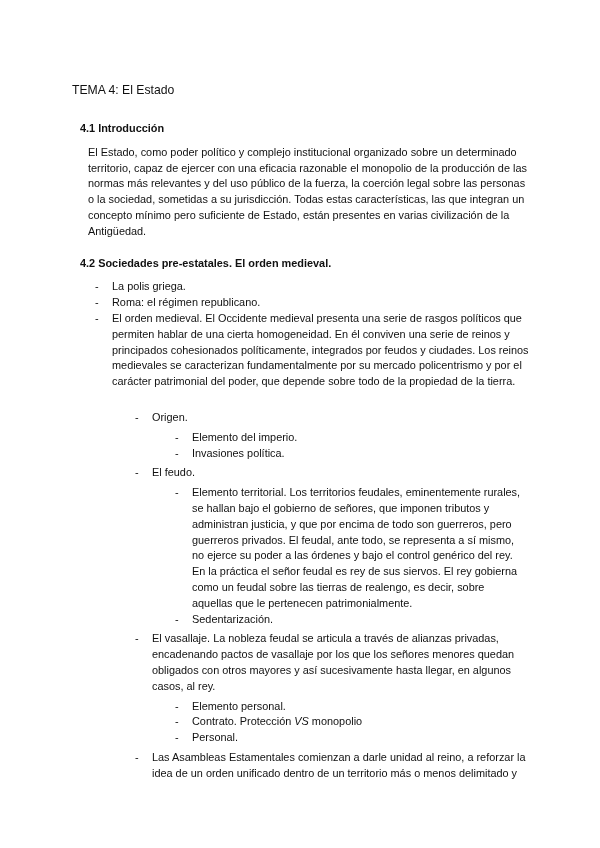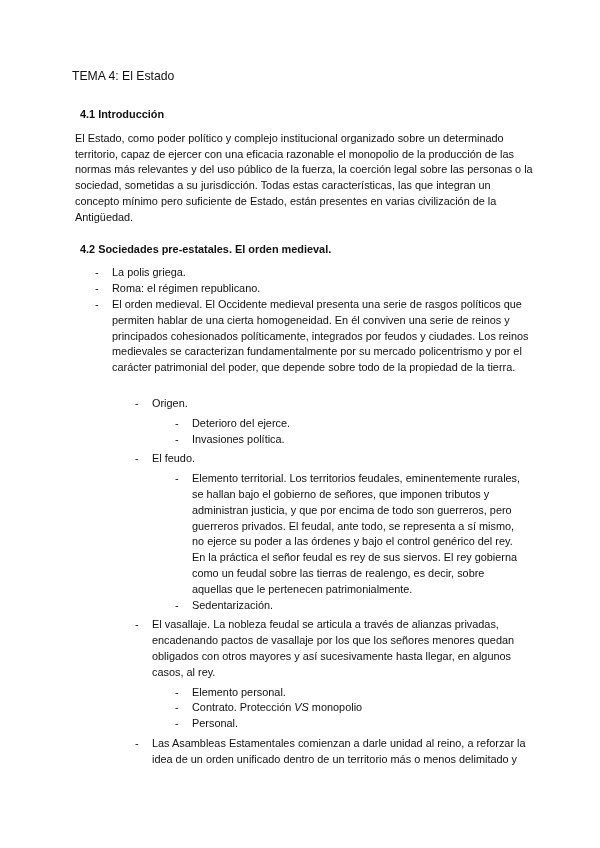--- a/index.html
+++ b/index.html
@@ -1,24 +1,24 @@
 <!DOCTYPE html>
 <html><head>
   <meta charset="utf-8">
   <style>
     html, body { margin: 0; padding: 0; background: #ffffff; }
     body { width: 600px; height: 848px; overflow: hidden; position: relative; }
     .page {
-      position: absolute; left: 72px; top: 68px; width: 462px;
+      position: absolute; left: 72px; top: 82px; width: 462px;
       font-family: "Liberation Sans", sans-serif;
       font-size: 10.9px; line-height: 15.8px; color: #111;
     }
     .title { font-size: 12.2px; font-weight: normal; margin: 0 0 23px 0; line-height: 16px; }
     .h2 { font-weight: bold; margin: 8px; }
-    .para { margin: 0 0 16px 3px; }
+    .para { margin: 0 0 16px 16px; }
     ul { list-style: none; margin: 4px; padding: 0; }
     li { position: relative; }
     li::before { content: "-"; position: absolute; left: -17px; top: 0; }
     .l1 { padding-left: 36px; }
     .l1 > li { }
     .l2 { padding-left: 36px; }
     .l3 { padding-left: 36px; }
     .gap { height: 16px; }
   </style>
 </head>
@@ -34,21 +34,21 @@
   <ul class="l1">
     <li>La polis griega.</li>
     <li>Roma: el régimen republicano.</li>
     <li>
       <span>El orden medieval. El Occidente medieval presenta una serie de rasgos políticos que permiten hablar de una cierta homogeneidad. En él conviven una serie de reinos y principados cohesionados políticamente, integrados por feudos y ciudades. Los reinos medievales se caracterizan fundamentalmente por su mercado policentrismo y por el carácter patrimonial del poder, que depende sobre todo de la propiedad de la tierra.</span>
       <div class="gap"></div>
       <ul class="l2">
         <li>
           <span>Origen.</span>
           <ul class="l3">
-            <li>Deterioro del ejerce.</li>
+            <li>Elemento del imperio.</li>
             <li>Invasiones política.</li>
           </ul>
         </li>
         <li>
           <span>El feudo.</span>
           <ul class="l3">
             <li>Elemento territorial. Los territorios feudales, eminentemente rurales, se hallan bajo el gobierno de señores, que imponen tributos y administran justicia, y que por encima de todo son guerreros, pero guerreros privados. El feudal, ante todo, se representa a sí mismo, no ejerce su poder a las órdenes y bajo el control genérico del rey. En la práctica el señor feudal es rey de sus siervos. El rey gobierna como un feudal sobre las tierras de realengo, es decir, sobre aquellas que le pertenecen patrimonialmente.</li>
             <li>Sedentarización.</li>
           </ul>
         </li>

